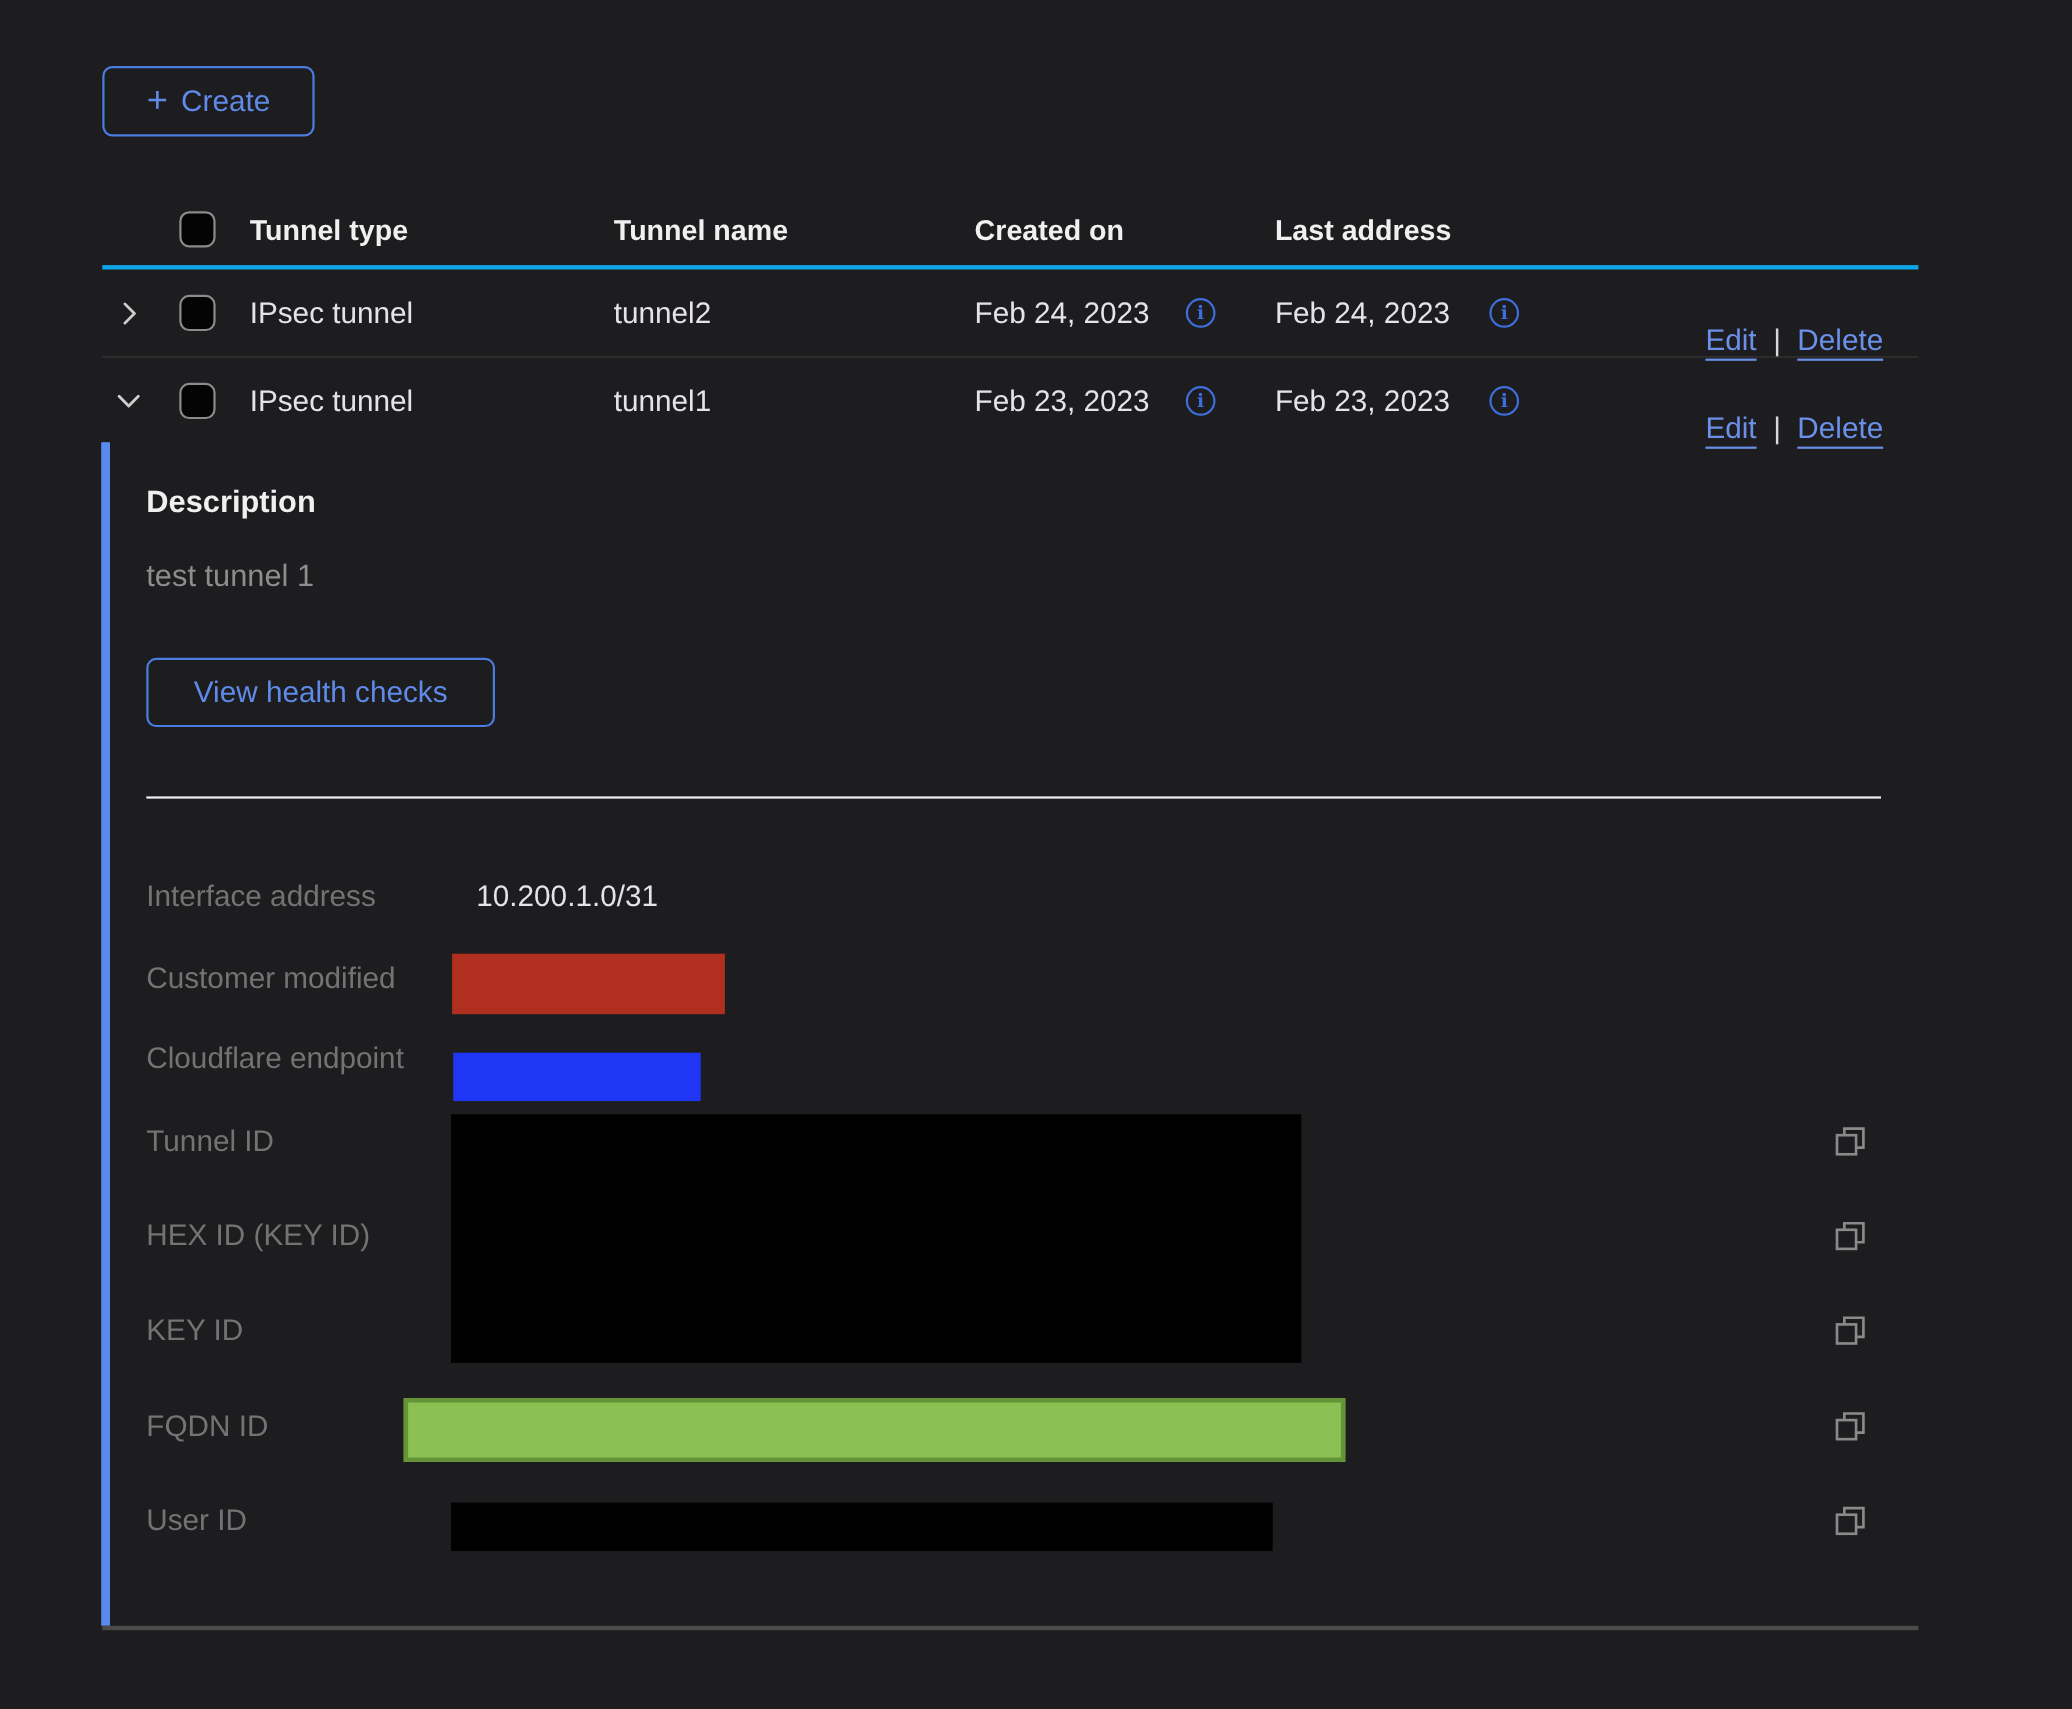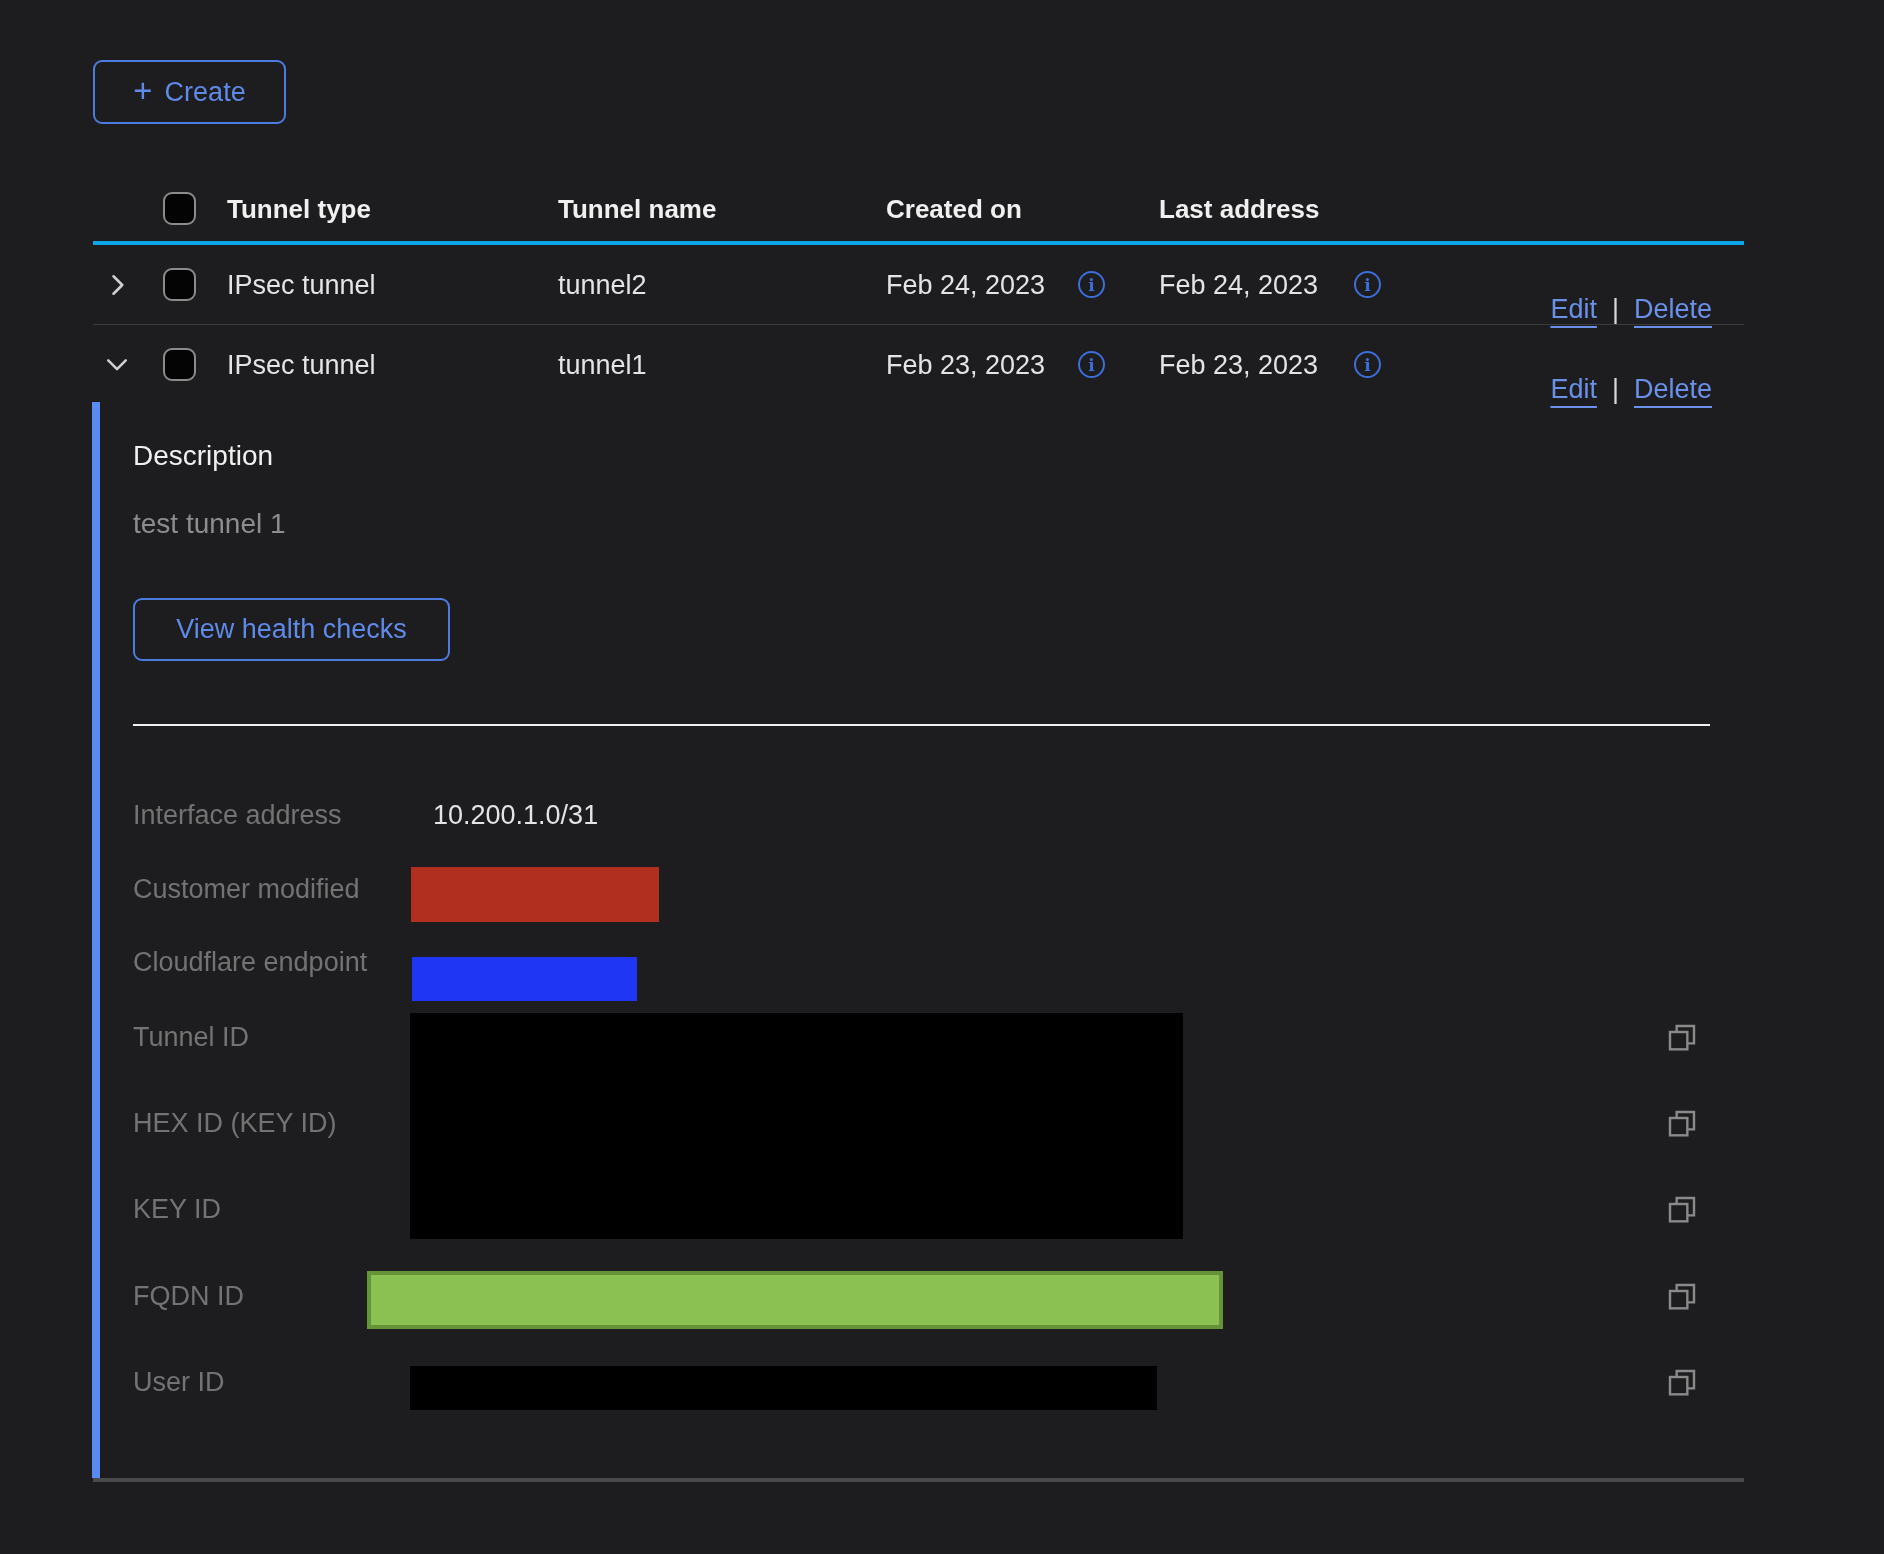--- a/index.html
+++ b/index.html
@@ -40,21 +40,21 @@
 
   .actions { position:absolute; right:32px; top:25px; display:flex; gap:15px;
     align-items:center; font-size:27px;margin-top:24px; }
   .action-link { color:#6b90ea; text-decoration:underline; text-underline-offset:8px;
     text-decoration-thickness:2px; cursor:pointer; }
   .action-sep { color:#d8d8d8; }
 
   
   .panel-border { position:absolute; left:92px; top:402px; width:8px; height:1076px;
     background:#5a8af0; }
-  .desc-label { position:absolute; left:133px; top:440px; font-size:28px; font-weight:400;
+  .desc-label { position:absolute; left:133px; top:440px; font-size:28px; font-weight:700;
     color:#f0f0f0; }
   .desc-text { position:absolute; left:133px; top:508px; font-size:28px; color:#8d8d8d; }
   .health-btn { position:absolute; left:133px; top:598px; width:317px; height:63px;
     border:2px solid #4d7ce0; border-radius:9px; background:transparent; color:#5f8ae8;
     font-size:27px; display:flex; align-items:center; justify-content:center; cursor:pointer; }
   .panel-divider { position:absolute; left:133px; top:724px; width:1577px; height:2px;
     background:#eef0f2; }
 
   .d-label { position:absolute; left:133px; font-size:27px; color:#737373; white-space:nowrap; }
   .d-value { position:absolute; left:433px; font-size:27px; color:#e4e4e6; }

